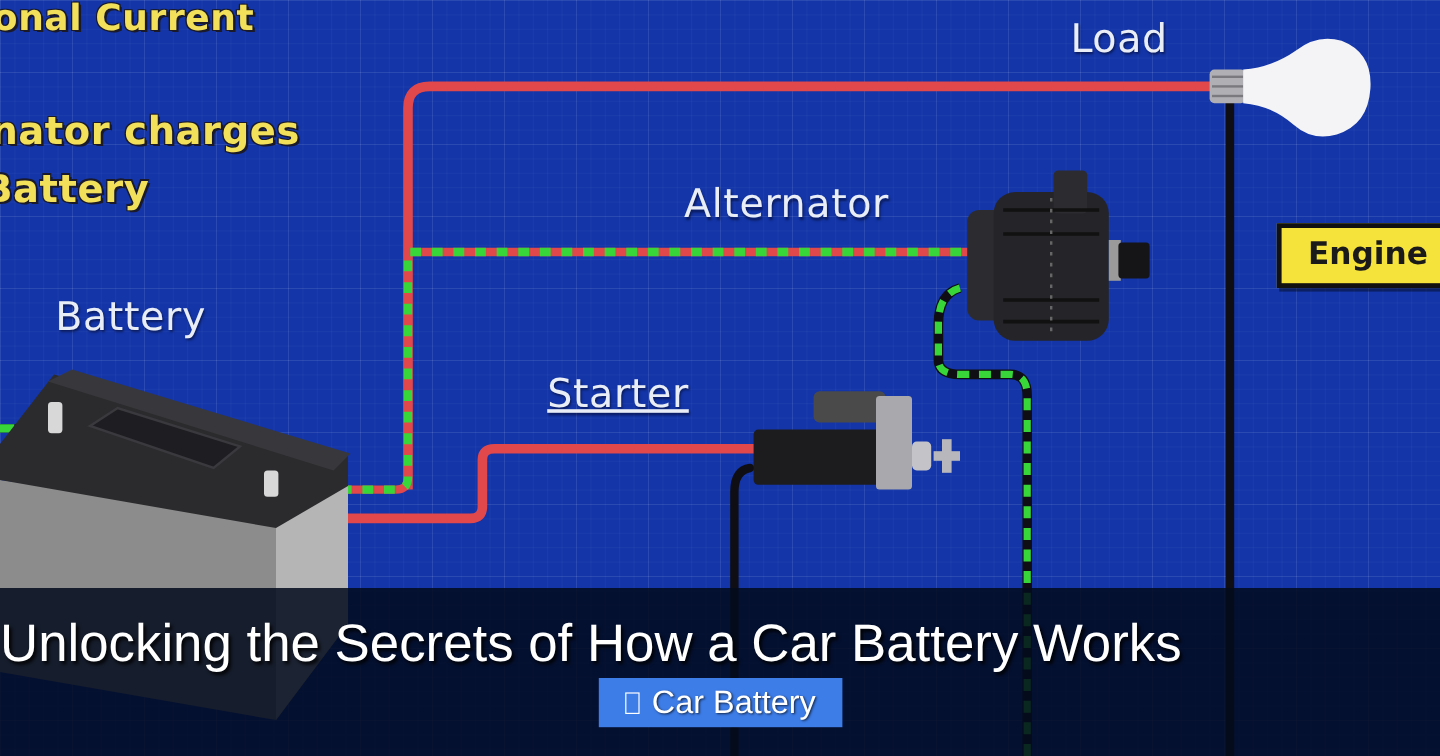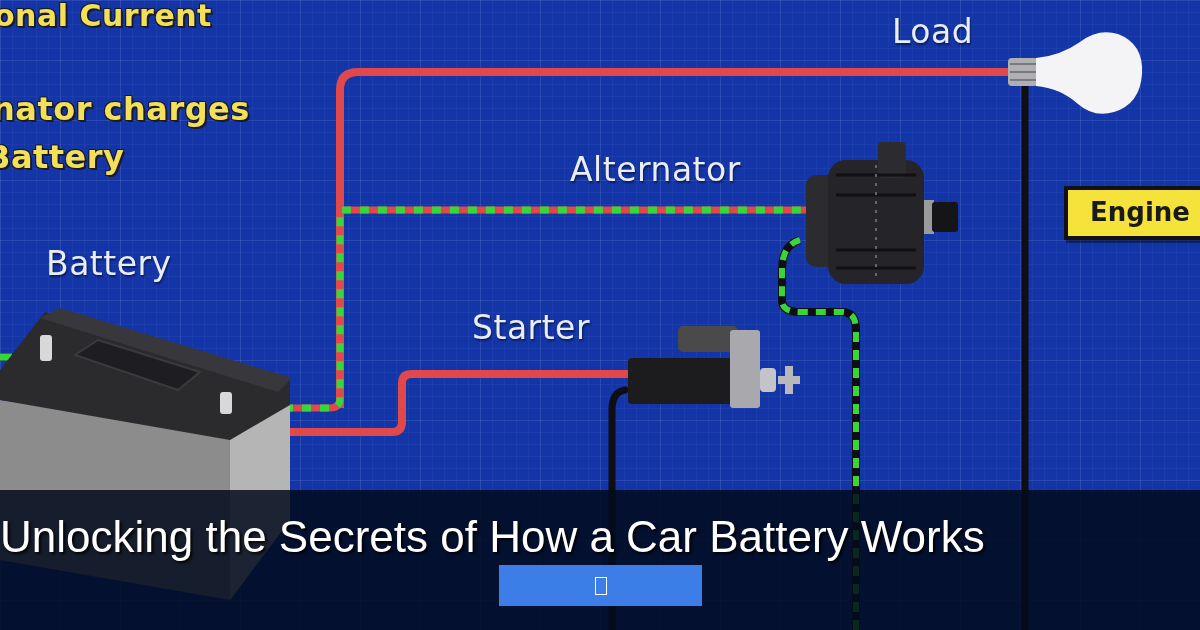--- a/index.html
+++ b/index.html
@@ -96,24 +96,25 @@
     </g>
   </svg>
 
   <div class="lbl yellow" style="left:-6px;top:-2px;font-size:30px;">onal Current</div>
   <div class="lbl yellow" style="left:-8px;top:90px;">nator charges</div>
   <div class="lbl yellow" style="left:-14px;top:138px;">Battery</div>
 
   <div class="lbl white" style="left:570px;top:150px;">Alternator</div>
   <div class="lbl white" style="left:892px;top:12px;">Load</div>
   <div class="lbl white" style="left:46px;top:244px;">Battery</div>
-  <div class="lbl white" style="left:472px;top:308px;">Starter</div>
+  <div class="lbl white" style="left:456px;top:308px;text-decoration:underline;">Starter</div>
 
   <div class="engine-box">
     <span>Engine I</span>
   </div>
 
   <div class="overlay"></div>
   <div class="title">Unlocking the Secrets of How a Car Battery Works</div>
   <div class="badge">
     <span class="ico"></span>
+    <span>Car Battery</span>
   </div>
 </div>
 
 </body></html>

